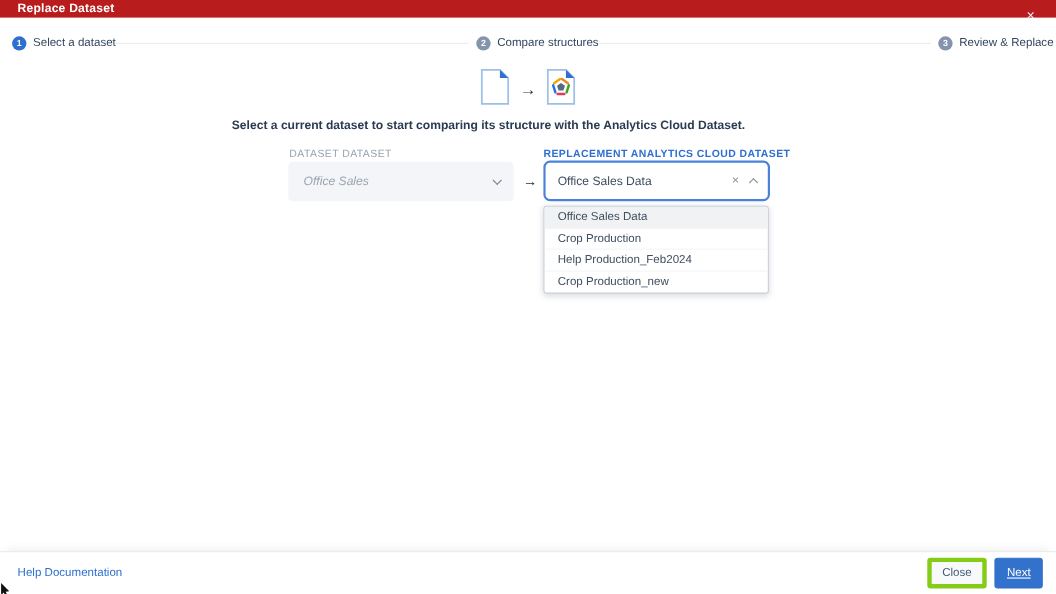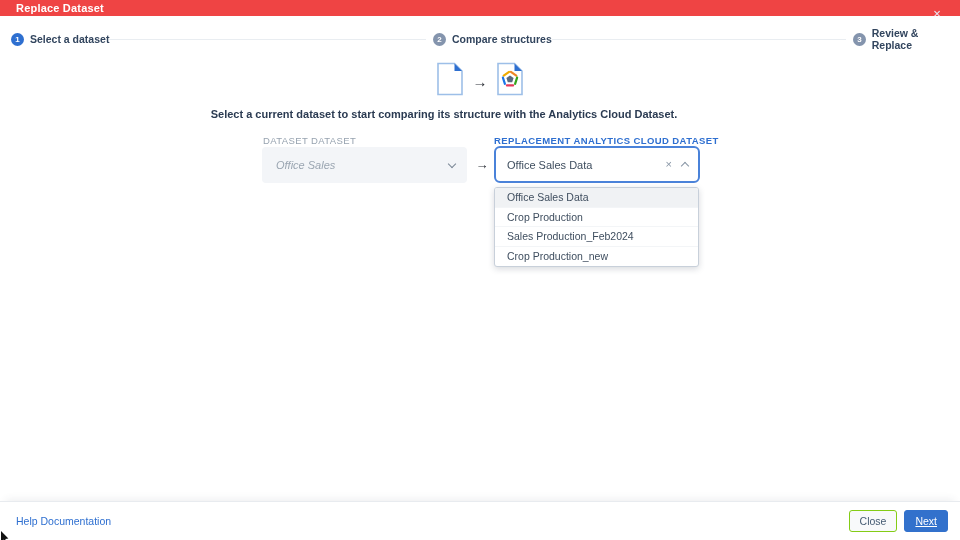--- a/index.html
+++ b/index.html
@@ -2,34 +2,34 @@
 <html><head>
 <meta charset="utf-8">
 <style>
   * { margin: 0; padding: 0; box-sizing: border-box; }
   html,body { width: 960px; height: 540px; }
   body { font-family: "Liberation Sans", sans-serif; background: #fff; overflow: hidden; }
   .app { position: relative; width: 960px; height: 540px; background: #fff; }
 
   
   .header { position: absolute; top: 0; left: 0; width: 960px; height: 16px;
-    background: #ef4444; display: flex; align-items: center; padding: 0 16px; }
+    background: #b91c1c; display: flex; align-items: center; padding: 0 16px; }
   .header-title { color: #fff; font-size: 11px; font-weight: 700; letter-spacing: .2px; }
   .header-close { position: absolute; right: 10px; top: 0; height: 26px; width: 26px;
     display: flex; align-items: center; justify-content: center; color: #e8eefb;
     font-size: 13px; cursor: pointer; }
 
   
   .stepbar { position: absolute; top: 26px; left: 0; width: 960px; height: 26px; background: #fff; }
   .step { position: absolute; top: 0; height: 26px; display: flex; align-items: center; gap: 6px; background: #fff; z-index: 2; }
   .step-circle { width: 13px; height: 13px; border-radius: 50%; color: #fff; font-size: 8px;
     display: flex; align-items: center; justify-content: center; font-weight: 700; }
   .step-circle.active { background: #2e6fd0; }
   .step-circle.inactive { background: #8494ad; }
-  .step-label { font-size: 10.5px; font-weight: 700; color: #32455e; }
+  .step-label { font-size: 10.5px; font-weight: 400; color: #32455e; }
   .connector { position: absolute; top: 13px; height: 1px; background: #e9edf1; z-index: 1; }
 
   
   .icon-row { position: absolute; top: 62px; left: 50%; transform: translateX(-50%);
     display: flex; align-items: center; gap: 9px; }
   .arrow-glyph { font-size: 15px; color: #2b2f36; line-height: 1; }
 
   
   .instruction { position: absolute; top: 108px; left: 0; width: 888px; text-align: center;
     font-size: 11px; font-weight: 700; color: #2b3b52; }
@@ -67,21 +67,21 @@
   .dropdown-item.highlighted { background: #f0f2f4; }
 
   
   .footer { position: absolute; bottom: 0; left: 0; width: 960px; height: 39px; background: #fff;
     border-top: 1px solid #e8ebef; box-shadow: 0 -7px 9px -6px rgba(60,70,90,.10);
     display: flex; align-items: center; padding: 0 12px 0 16px; }
   .help-link { font-size: 10.5px; color: #2e6fd0; cursor: pointer; }
   .footer-buttons { margin-left: auto; display: flex; gap: 7px; }
   .btn { font-size: 10.5px; border-radius: 3px; padding: 4px 10px; cursor: pointer;
     font-family: "Liberation Sans", sans-serif; }
-  .btn-close { background: #f8f9fb; border: 1px solid #84cc16; color: #455b73; }
+  .btn-close { background: #f8f9fb; border: 4px solid #84cc16; color: #455b73; }
   .btn-next { background: #3271cc; border: 1px solid #3271cc; color: #fff; text-decoration: underline; }
 
   .cursor-pointer { position: absolute; left: 0px; top: 529px; z-index: 9; }
 </style>
 </head>
 <body>
 
 <div class="app">
 
   <div class="header">
@@ -142,21 +142,21 @@
   <div class="field-label label-replacement">REPLACEMENT ANALYTICS CLOUD DATASET</div>
   <div class="combobox">
     <span class="value">Office Sales Data</span>
     <span class="combo-clear">×</span>
     <span class="chevron-up"></span>
   </div>
 
   <div class="dropdown">
     <div class="dropdown-item highlighted">Office Sales Data</div>
     <div class="dropdown-item">Crop Production</div>
-    <div class="dropdown-item">Sales Production_Feb2024</div>
+    <div class="dropdown-item">Help Production_Feb2024</div>
     <div class="dropdown-item">Crop Production_new</div>
   </div>
 
   <div class="footer">
     <span class="help-link">Help Documentation</span>
     <div class="footer-buttons">
       <button class="btn btn-close">Close</button>
       <button class="btn btn-next">Next</button>
     </div>
   </div>

